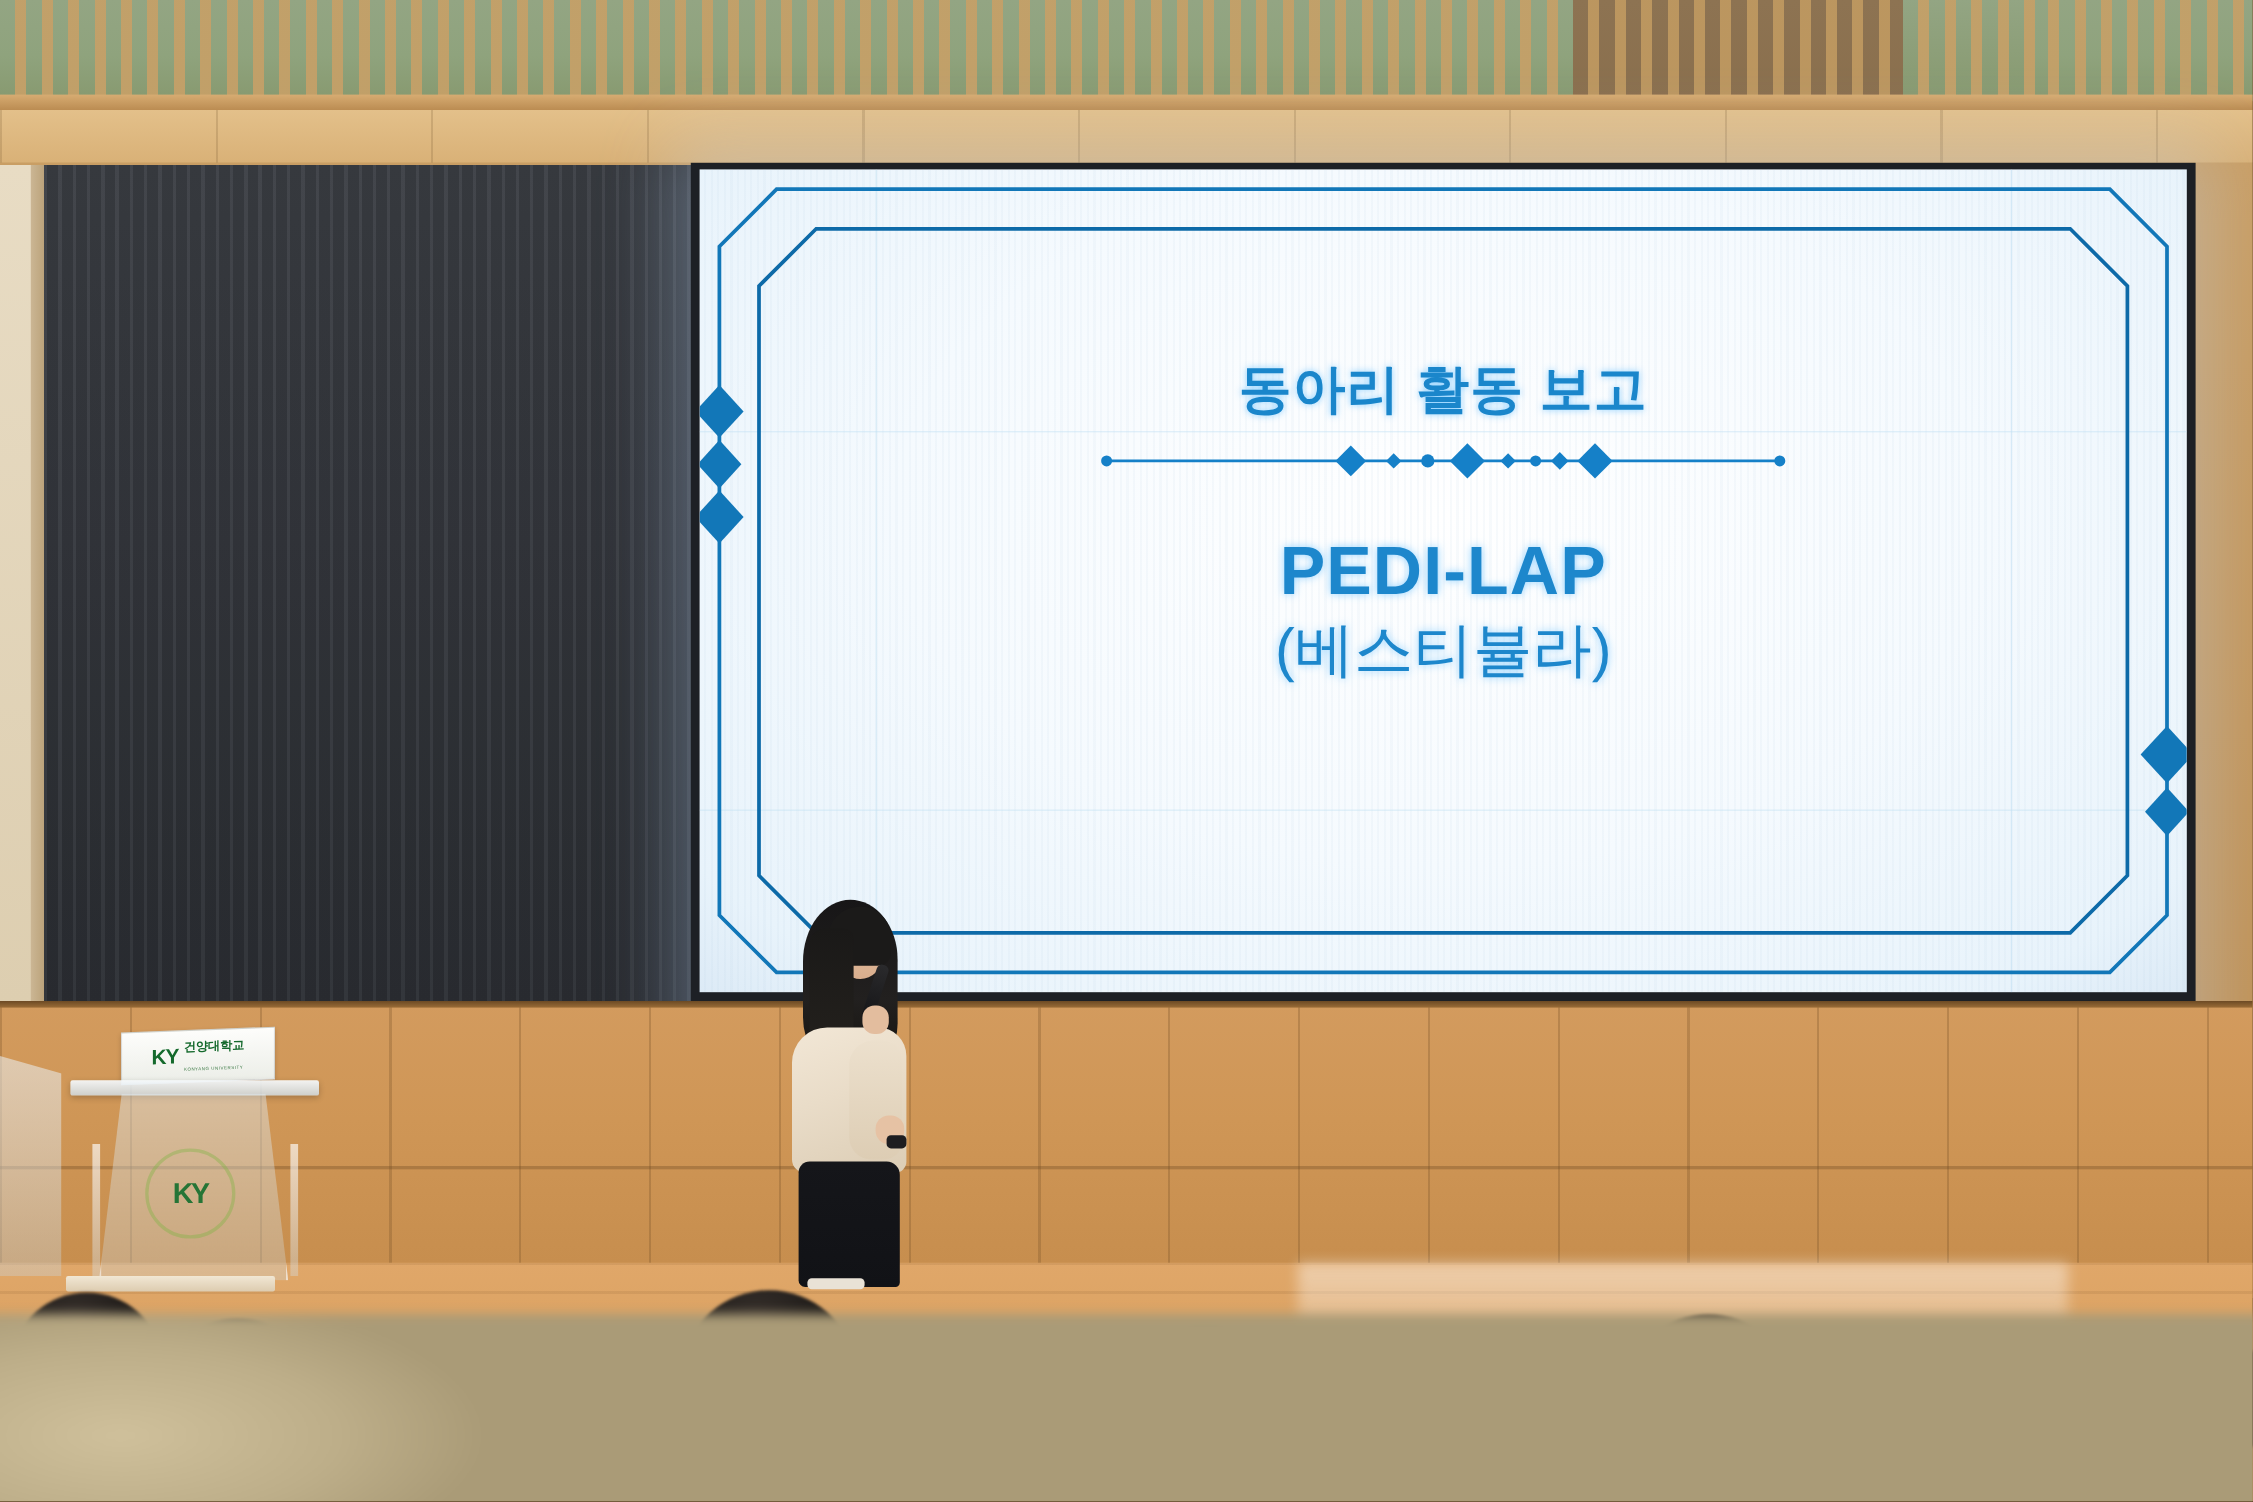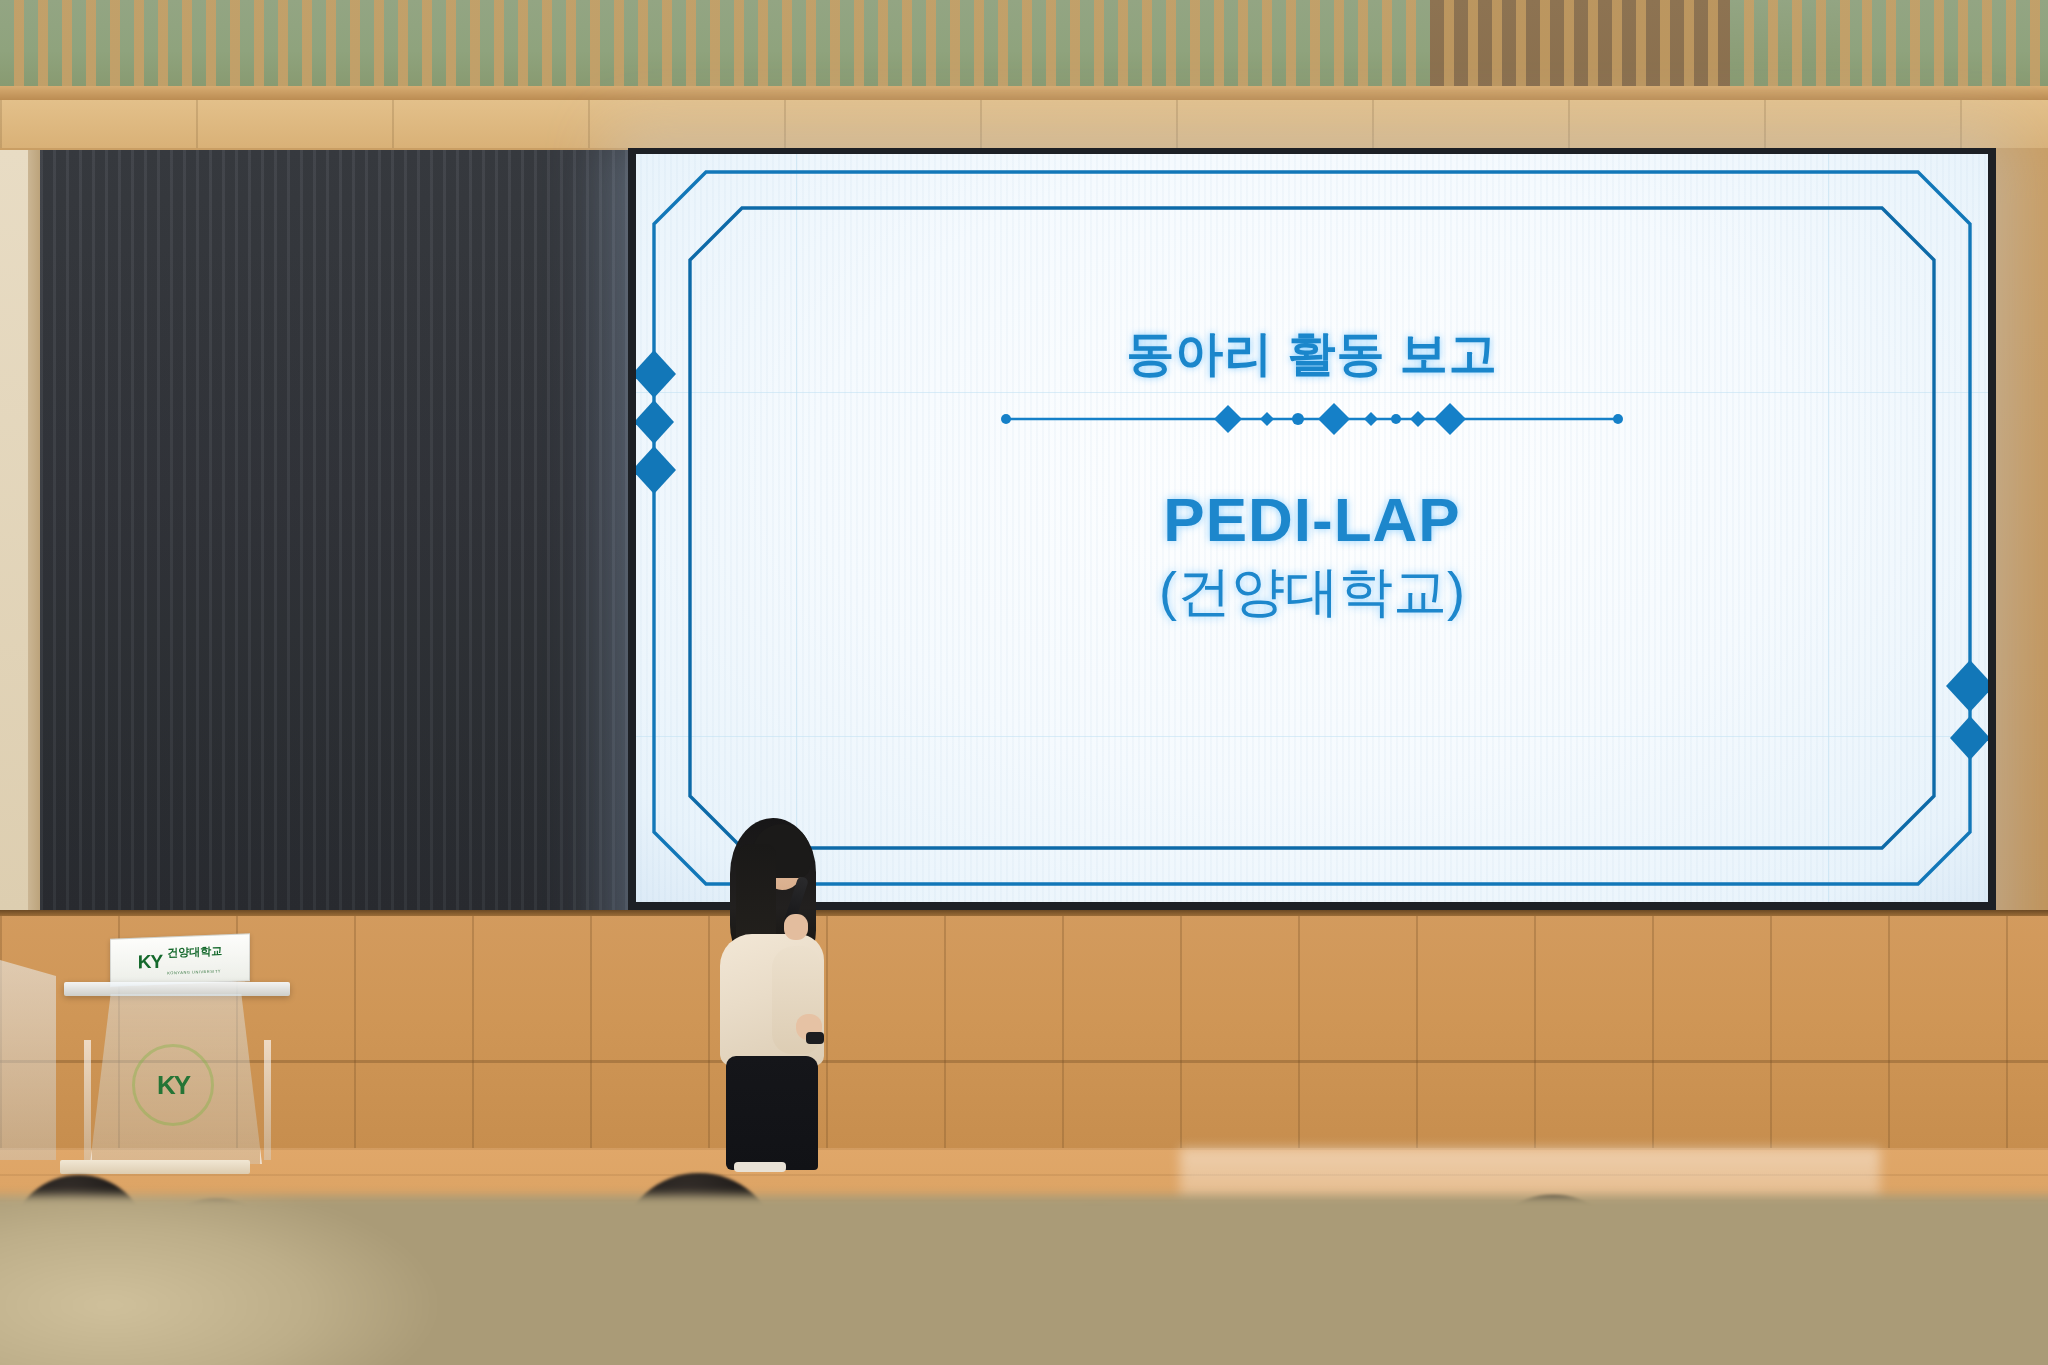--- a/index.html
+++ b/index.html
@@ -351,21 +351,21 @@
           <path d="M326 17 L342 1 L358 17 L342 33 Z" fill="#1580c8"></path>
           <path d="M372 17 L379 10 L386 17 L379 24 Z" fill="#1580c8"></path>
           <circle cx="404" cy="17" r="5" fill="#1580c8"></circle>
           <path d="M418 17 L426 9 L434 17 L426 25 Z" fill="#1580c8"></path>
           <path d="M442 17 L458 1 L474 17 L458 33 Z" fill="#1580c8"></path>
         </svg>
       </div>
 
       <div class="slide-main">
         <span class="l1">PEDI-LAP</span>
-        <span class="l2">(건양대학교)</span>
+        <span class="l2">(베스티뷸라)</span>
       </div>
 
     </div>
   </div>
 
   <div class="wainscot">
     <div class="seam" style="top:150px;"></div>
     <div class="seam" style="top:262px;"></div>
   </div>
 

